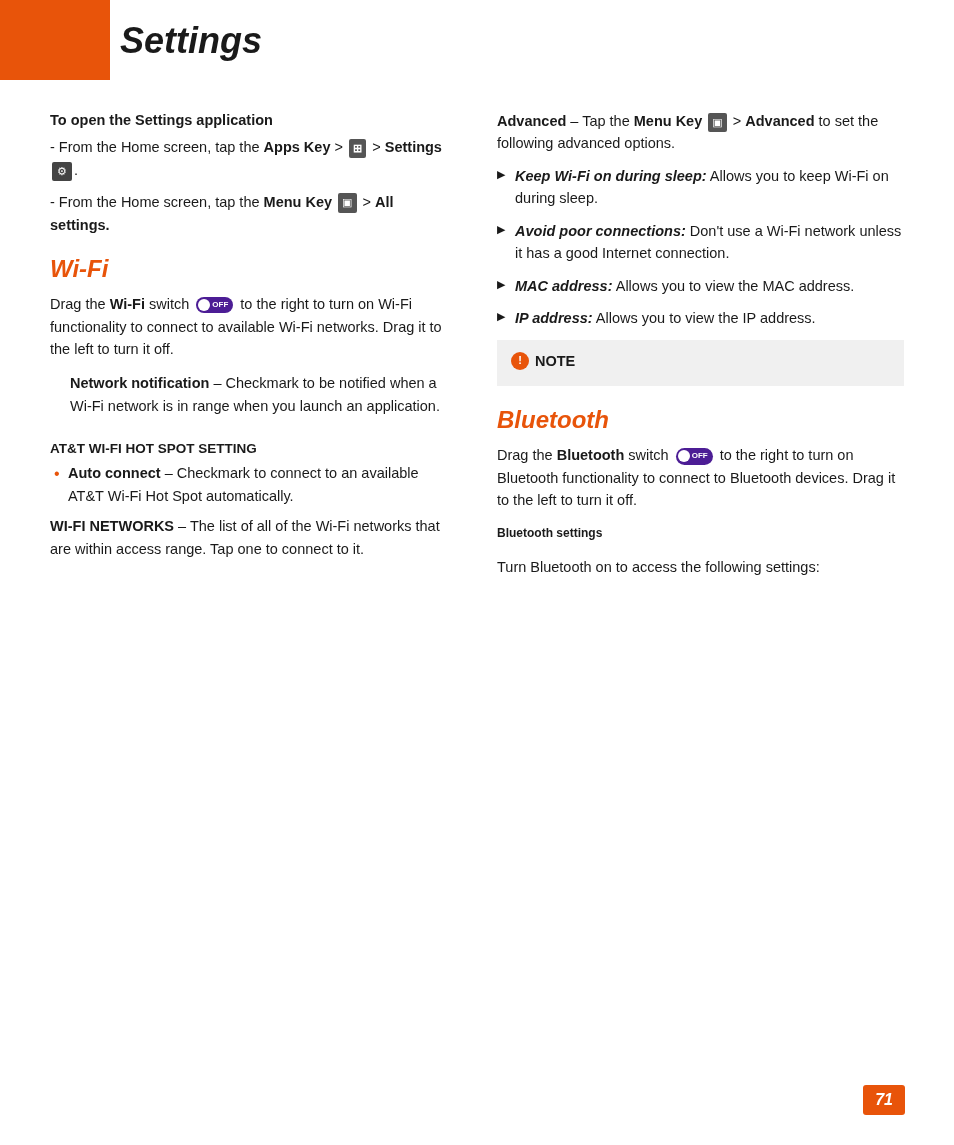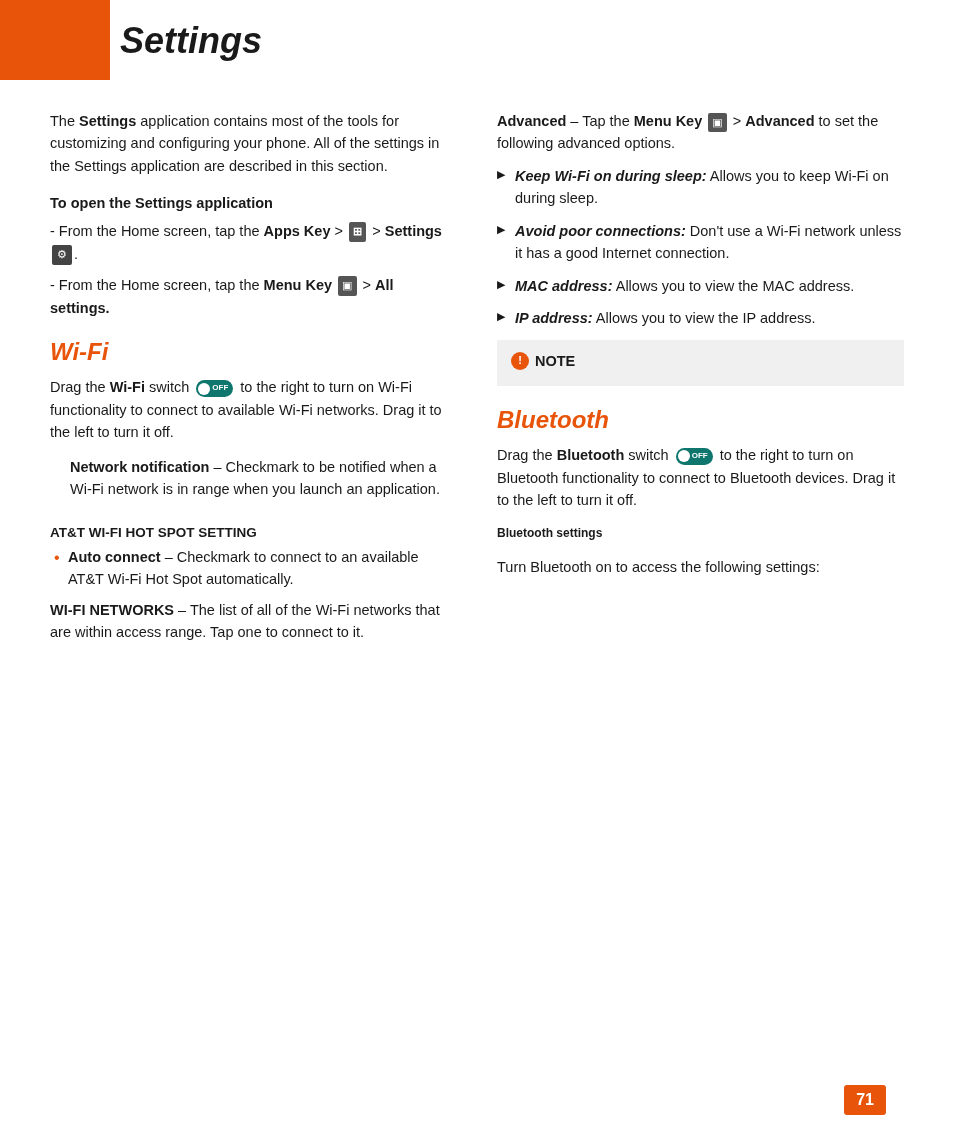--- a/index.html
+++ b/index.html
@@ -113,21 +113,21 @@
       margin-bottom: 12px;
     }
 
     .body-text strong {
       font-weight: 700;
     }
 
     .toggle-switch {
       display: inline-flex;
       align-items: center;
-      background: #0f766e;
+      background: #4c1d95;
       border-radius: 10px;
       padding: 2px 5px 2px 2px;
       font-size: 9px;
       color: #fff;
       vertical-align: middle;
       margin: 0 3px;
       gap: 2px;
     }
 
     .toggle-knob {
@@ -252,47 +252,45 @@
     .bluetooth-sub-heading {
       font-size: 12px;
       font-weight: 700;
       margin-top: 14px;
       margin-bottom: 16px;
     }
 
     .page-number-box {
       position: absolute;
       bottom: 30px;
-      right: 68px;
+      right: 49px;
       background: #e8540a;
       color: #fff;
       font-size: 16px;
       font-weight: 900;
       padding: 6px 12px;
       border-radius: 3px;
+      font-style: italic;
     }
 
     .indent-block {
       padding-left: 20px;
       margin-bottom: 8px;
     }
   </style>
 </head>
 <body>
 
 <div class="header-bar"></div>
 <h1 class="page-title">Settings</h1>
 
 <div class="content-area">
 
   <div class="left-column">
 
-    <p class="intro-text">
-      The <strong>Settings</strong><span> application contains most of the tools for customizing and configuring your phone. All of the settings in the Settings application are described in this section.</span>
-    </p>
 
     <p class="section-heading-black">To open the Settings application</p>
 
     <p class="open-steps">
       <span>- From the Home screen, tap the </span><strong>Apps Key</strong>
       <span> &gt; </span><strong>
         <span class="inline-icon">⊞</span>
       </strong>
       <span> &gt; </span> <strong>Settings</strong>
       <span class="gear-icon">⚙</span>.

